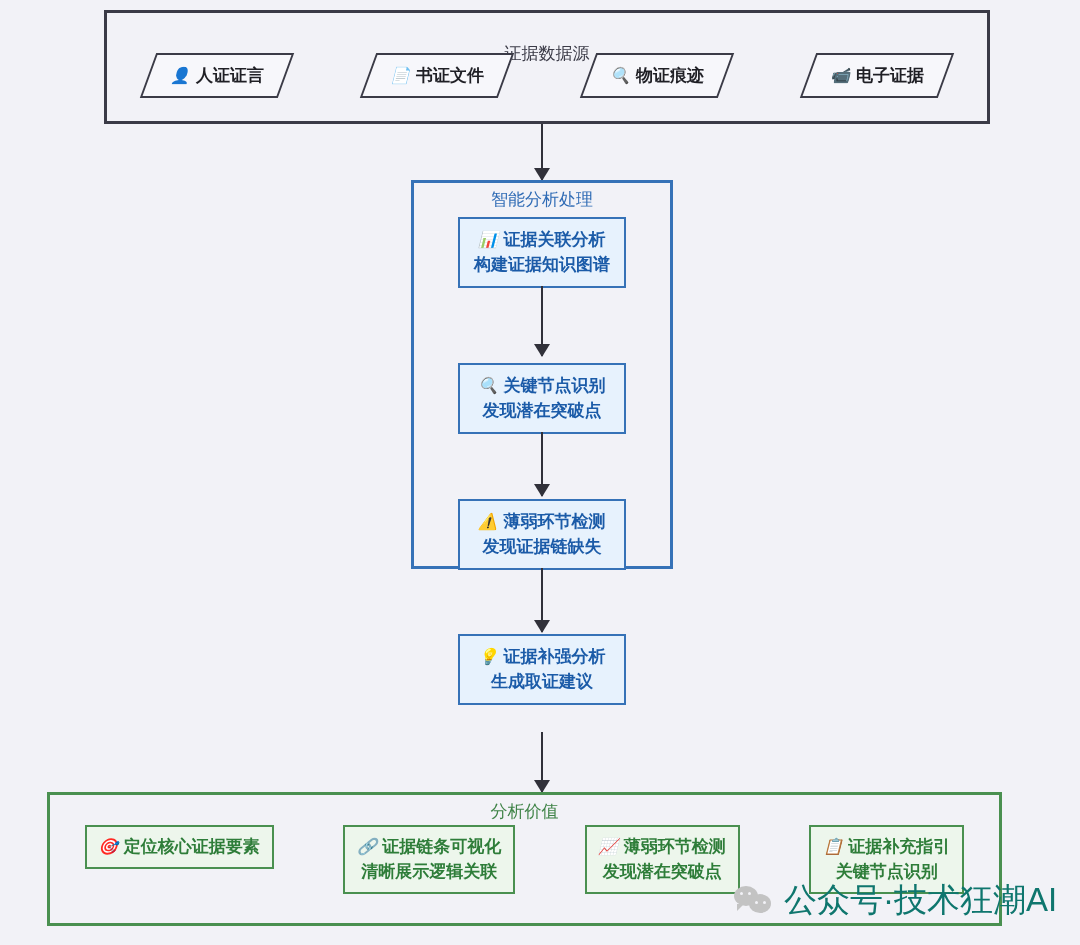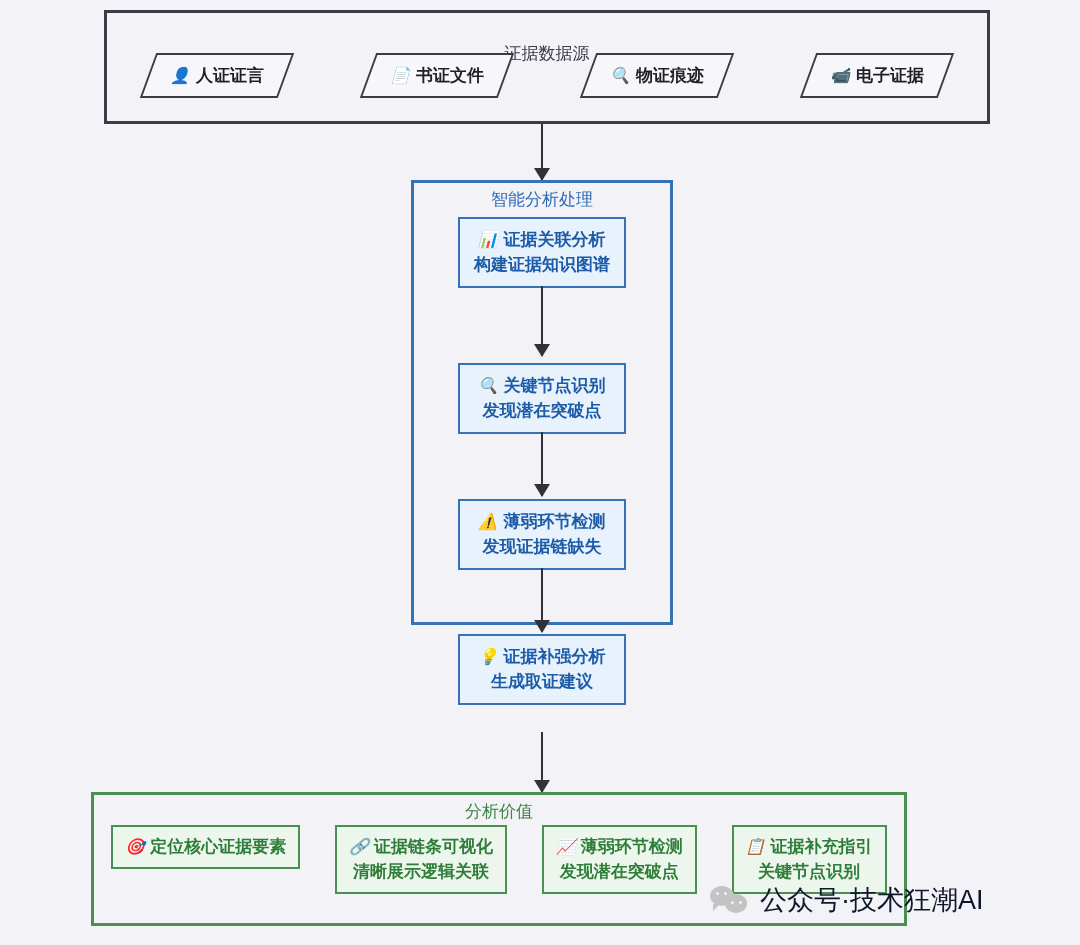--- a/index.html
+++ b/index.html
@@ -76,21 +76,21 @@
     font-weight: bold;
     color: #1f1f25;
     white-space: nowrap;
   }
 
   
   #analysis {
     left: 411px;
     top: 180px;
     width: 262px;
-    height: 445px;
+    height: 389px;
     border: 3px solid #3672b7;
   }
   #analysis .cluster-title { color: #2f6bb5; }
 
   .blue-node {
     position: absolute;
     left: 50%;
     transform: translateX(-50%);
     box-sizing: border-box;
     width: 168px;
@@ -115,24 +115,23 @@
   }
   #n-relation { top: 34px; }
   #n-keynode  { top: 180px; }
   #n-weak     { top: 316px; }
   #n-supplement { top: 451px; }
 
   
   #value {
     left: 47px;
     top: 792px;
-    width: 816px;
+    width: 955px;
     height: 134px;
     border: 3px solid #4a9050;
-    margin-left: 44px;
   }
   #value .cluster-title { color: #3f8347; }
 
   .val-row {
     position: absolute;
     top: 30px;
     left: 0;
     width: 100%;
     display: flex;
     justify-content: space-around;
@@ -181,27 +180,27 @@
   }
   #a-src-analysis { top: 124px; height: 56px; }
   #a-n1-n2 { top: 286px; height: 70px; }
   #a-n2-n3 { top: 432px; height: 64px; }
   #a-n3-n4 { top: 568px; height: 64px; }
   #a-analysis-value { top: 732px; height: 60px; }
 
   
   #watermark {
     position: absolute;
-    left: 710px;
+    left: 734px;
     top: 880px;
     display: flex;
     align-items: center;
     gap: 10px;
-    color: #0f172a;
-    font-size: 27px;
+    color: #0f766e;
+    font-size: 33px;
     line-height: 40px;
     white-space: nowrap;
     pointer-events: none;
     user-select: none;
   }
   #watermark .wechat {
     position: relative;
     width: 40px;
     height: 32px;
     flex: 0 0 auto;

